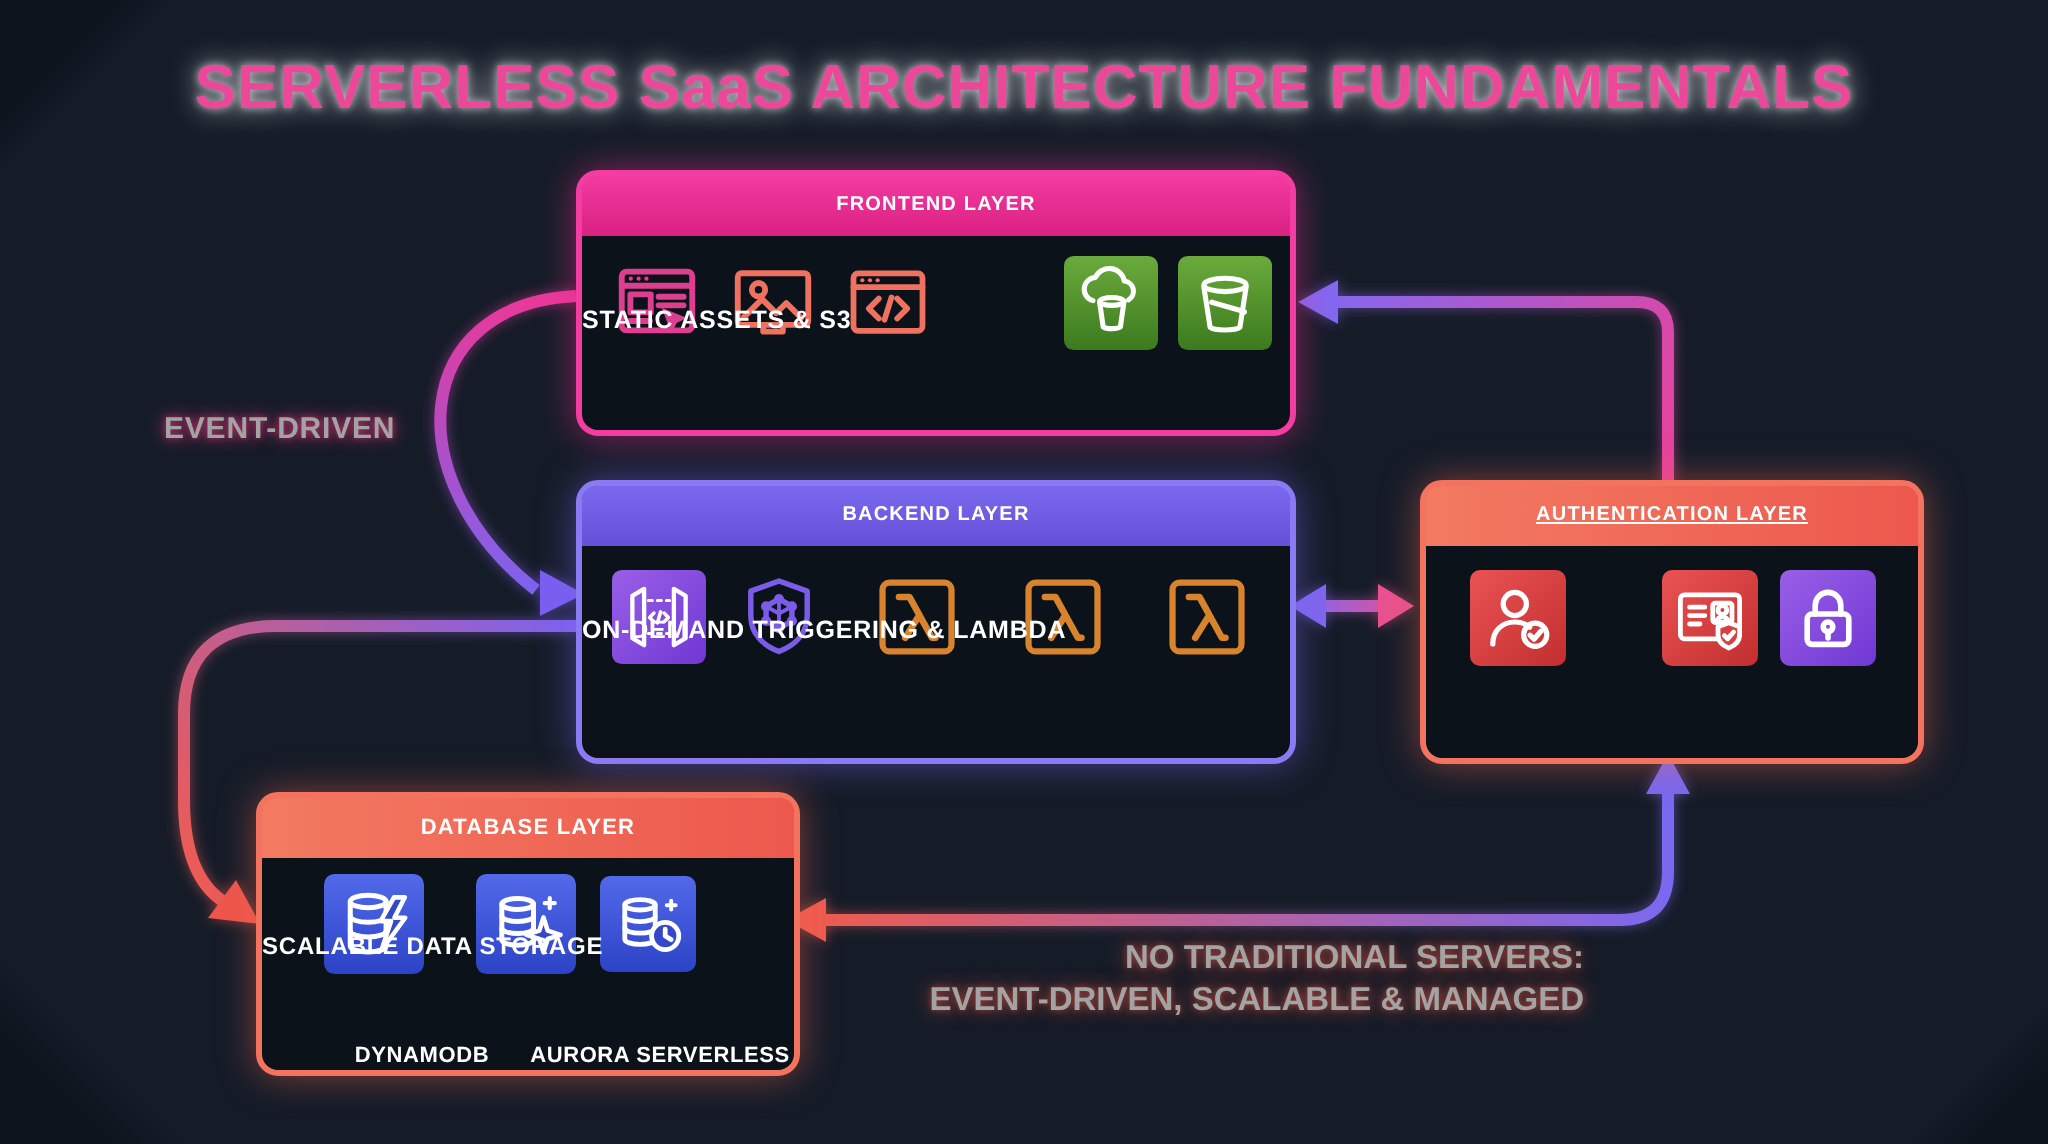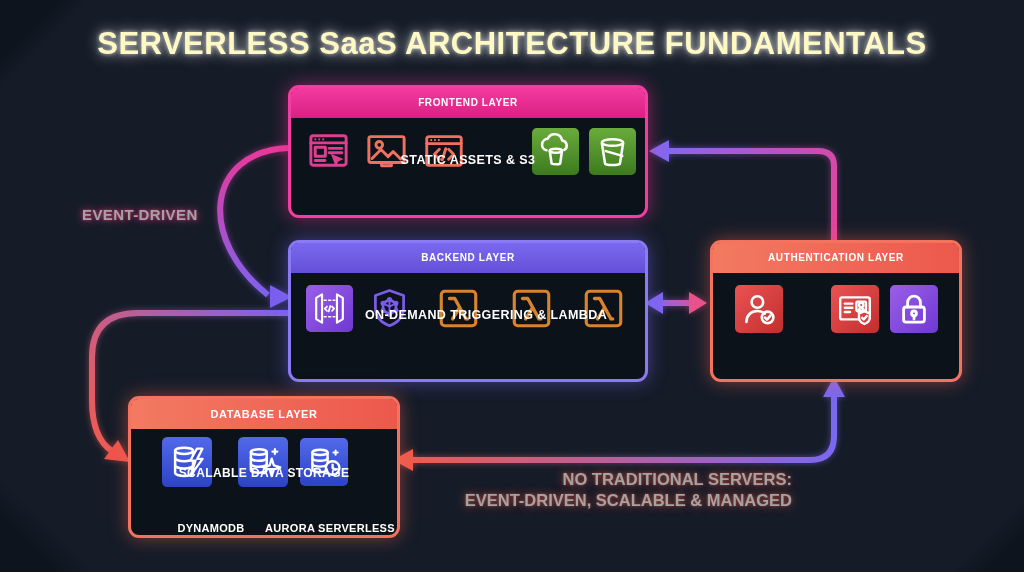--- a/index.html
+++ b/index.html
@@ -10,56 +10,56 @@
   }
   .corner{position:absolute;pointer-events:none;}
   .corner.tl{left:0;top:0;width:120px;height:90px;
     background:linear-gradient(135deg,#0e141d 28%,rgba(14,20,29,0) 42%);}
   .corner.bl{left:0;bottom:0;width:140px;height:100px;
     background:linear-gradient(45deg,#0e141d 22%,rgba(14,20,29,0) 40%);}
   .corner.br{right:0;bottom:0;width:120px;height:80px;
     background:linear-gradient(315deg,#0e141d 18%,rgba(14,20,29,0) 38%);}
   .title{
     position:absolute;left:0;right:0;top:26px;text-align:center;
-    color:#fef9c3;font-size:31px;font-weight:bold;letter-spacing:.5px;
+    color:#ec4899;font-size:31px;font-weight:bold;letter-spacing:.5px;
     text-shadow:0 0 14px rgba(255,255,255,.8),0 0 4px rgba(255,255,255,.6);
     z-index:3;margin:0;
   }
   .arrows{position:absolute;left:0;top:0;z-index:1;}
   .layer{position:absolute;border-radius:11px;background:#0c1219;z-index:2;}
   .layer .hd{
     height:30px;line-height:30px;text-align:center;color:#fff;
     font-size:10px;font-weight:bold;letter-spacing:.6px;
     border-radius:7px 7px 0 0;
   }
   .layer .body{position:relative;}
   .iconrow{display:flex;align-items:center;}
   .cap{
-    position:absolute;left:0;right:0;text-align:center;color:#fff;
+    position:absolute;left:0;right:0;color:#fff;
     font-size:12.5px;font-weight:bold;letter-spacing:.4px;
   }
   
   .fe{left:288px;top:85px;width:354px;height:127px;
       border:3px solid #f43da2;box-shadow:0 0 18px rgba(236,43,141,.55);}
   .fe .hd{background:linear-gradient(180deg,#f23aa0,#da2082);}
   .fe .iconrow{padding:10px 9px 0 14px;gap:11px;}
   .fe .grp{display:flex;gap:10px;margin-left:auto;}
   .fe .cap{bottom:8px;}
   
   .be{left:288px;top:240px;width:354px;height:136px;
       border:3px solid #8a7bf4;box-shadow:0 0 18px rgba(122,100,240,.5);}
   .be .hd{background:linear-gradient(180deg,#7a69ee,#6450d8);}
   .be .iconrow{padding:12px 0 0 15px;}
   .be .iconrow .m13{margin-right:13px}.be .iconrow .m22{margin-right:22px}
   .be .iconrow .m26{margin-right:26px}.be .iconrow .m25{margin-right:25px}
-  .be .cap{bottom:10px;padding-left:36px;}
+  .be .cap{bottom:10px;}
   
   .au{left:710px;top:240px;width:246px;height:136px;
       border:3px solid #f4735f;box-shadow:0 0 18px rgba(240,100,80,.5);}
-  .au .hd{background:linear-gradient(90deg,#f37a61,#ec584d);}
+  .au .hd{background:linear-gradient(90deg,#f37a61,#ec584d);text-decoration:underline;}
   .au .iconrow{padding:12px 0 0 22px;}
   .au .iconrow .m48{margin-right:48px}.au .iconrow .m11{margin-right:11px}
   .au .cap{bottom:10px;}
   
   .db{left:128px;top:396px;width:266px;height:136px;
       border:3px solid #f4735f;box-shadow:0 0 18px rgba(240,100,80,.5);}
   .db .hd{background:linear-gradient(90deg,#f37a61,#ec584d);font-size:11px;}
   .db .iconrow{padding:8px 0 0 31px;}
   .db .iconrow .m26{margin-right:26px}.db .iconrow .m12{margin-right:12px}
   .db .lbl{position:absolute;color:#fff;font-size:11px;font-weight:bold;

